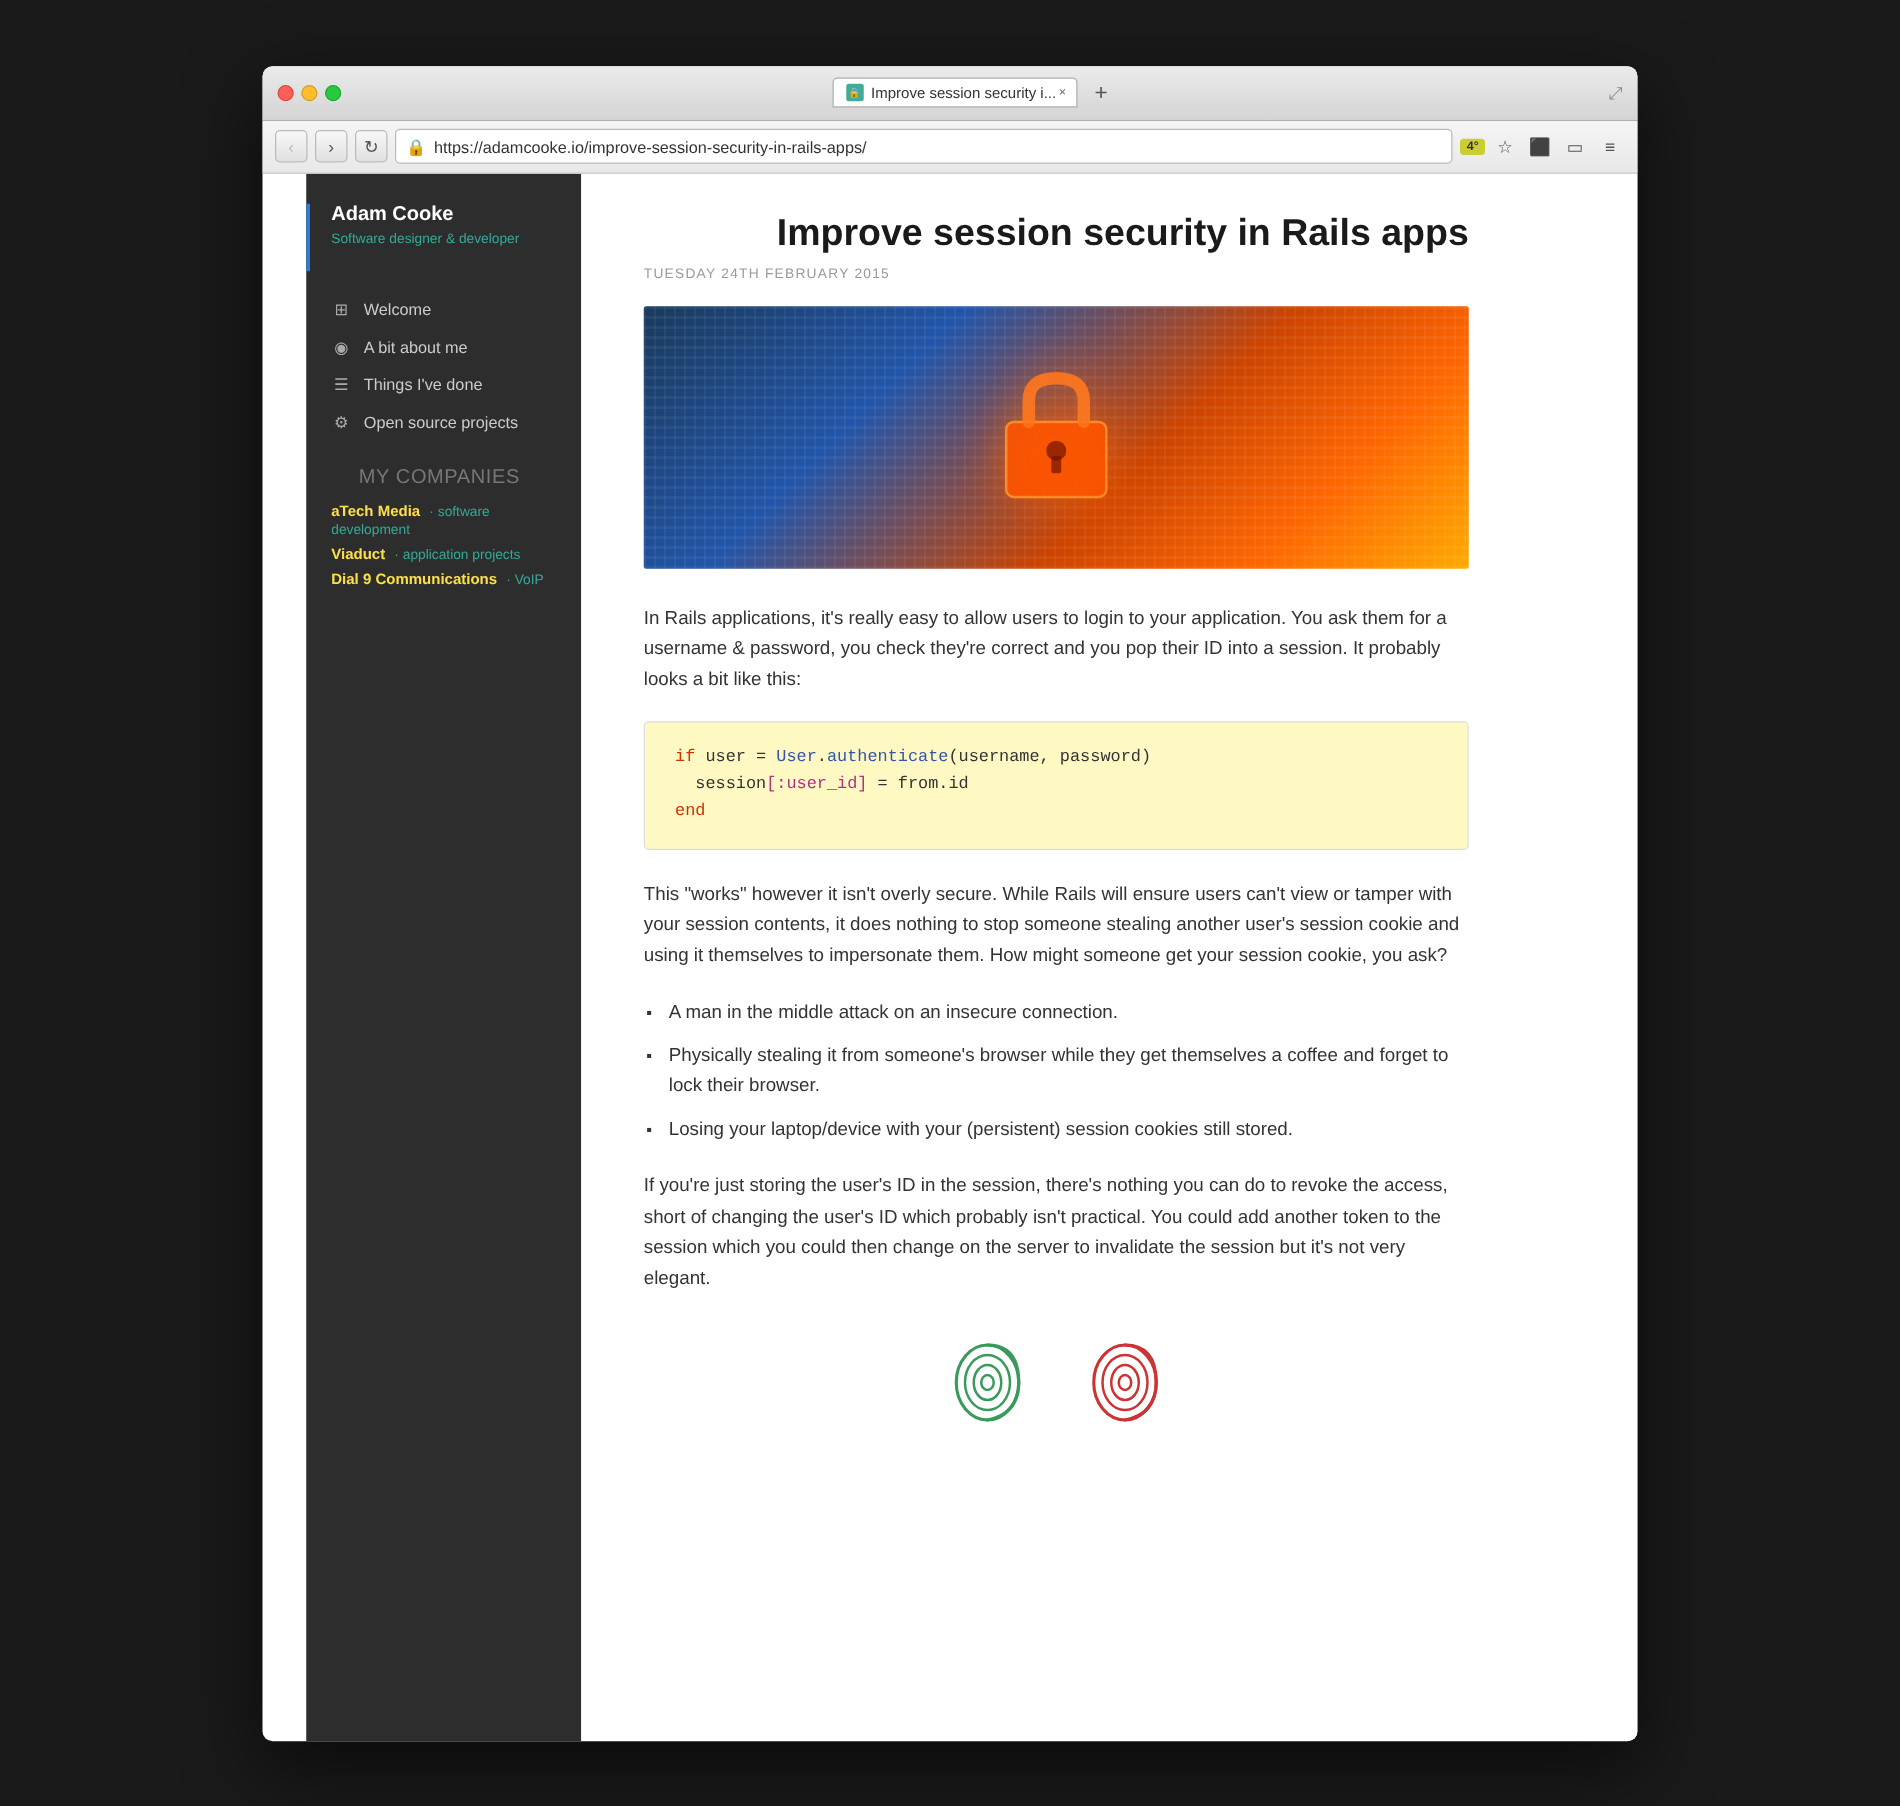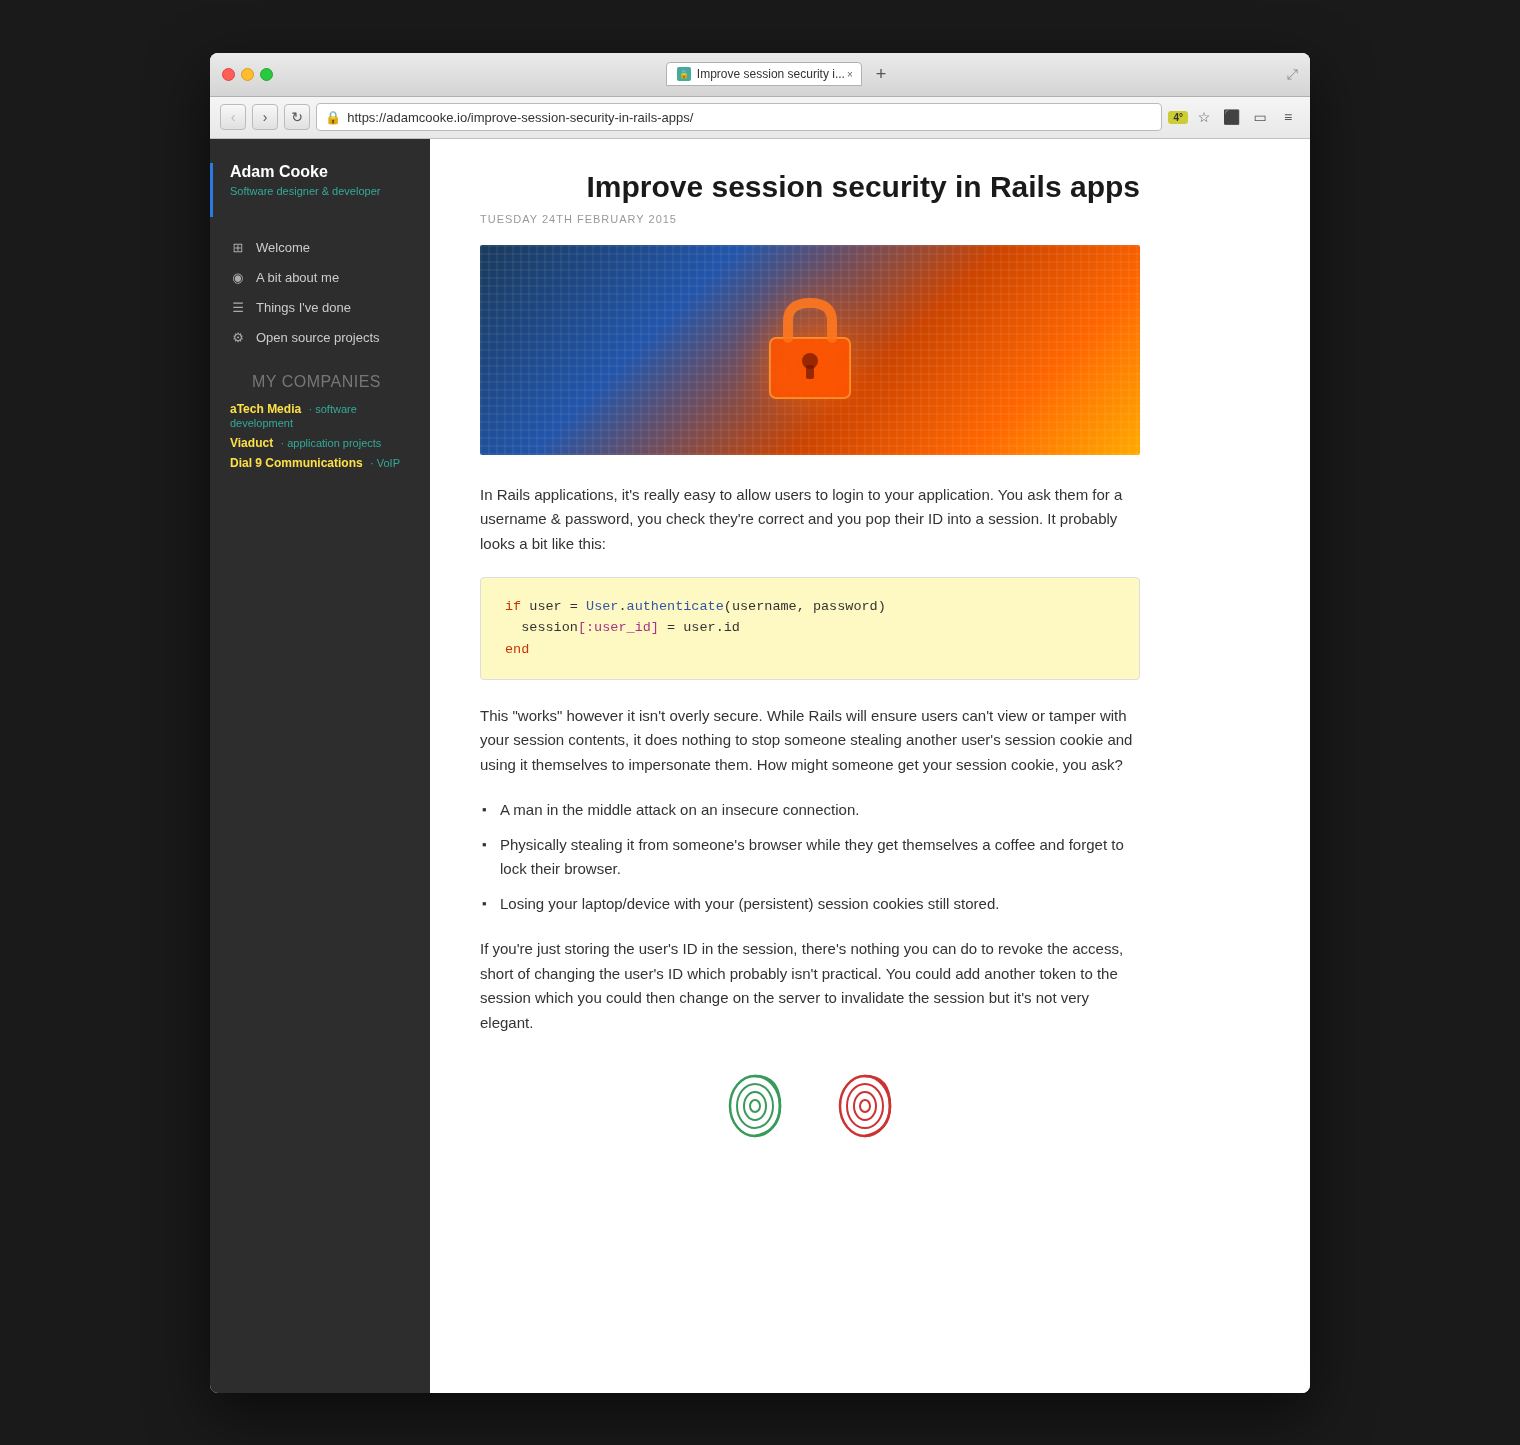--- a/index.html
+++ b/index.html
@@ -180,20 +180,21 @@
       cursor: pointer;
       border-radius: 3px;
       font-size: 14px;
       color: #555;
     }
     
     .main {
       flex: 1;
       display: flex;
       overflow: hidden;
+      padding-left: 35px;
     }
     
     .sidebar {
       width: 220px;
       background: #2d2d2d;
       color: #fff;
       flex-shrink: 0;
       padding: 24px 0 20px 0;
       overflow-y: auto;
     }
@@ -481,21 +482,21 @@
         </div>
 
         <div class="article-body">
           <p>In Rails applications, it's really easy to allow users to login to your application. You ask them for a username &amp; password, you check they're correct and you pop their ID into a session. It probably looks a bit like this:</p>
 
           <div class="code-block">
             <div>
               <span class="kw">if</span> <span class="var">user</span> <span class="var">=</span> <span class="fn">User</span><span class="var">.</span><span class="fn">authenticate</span><span class="var">(username,  password)</span>
             </div>
             <div>
-              &nbsp;&nbsp;<span class="var">session</span><span class="sym">[:user_id]</span> <span class="var">= user.id</span>
+              &nbsp;&nbsp;<span class="var">session</span><span class="sym">[:user_id]</span> <span class="var">= from.id</span>
             </div>
             <div>
               <span class="kw">end</span>
             </div>
           </div>
 
           <p>This "works" however it isn't overly secure. While Rails will ensure users can't view or tamper with your session contents, it does nothing to stop someone stealing another user's session cookie and using it themselves to impersonate them. How might someone get your session cookie, you ask?</p>
 
           <ul>
             <li>A man in the middle attack on an insecure connection.</li>

